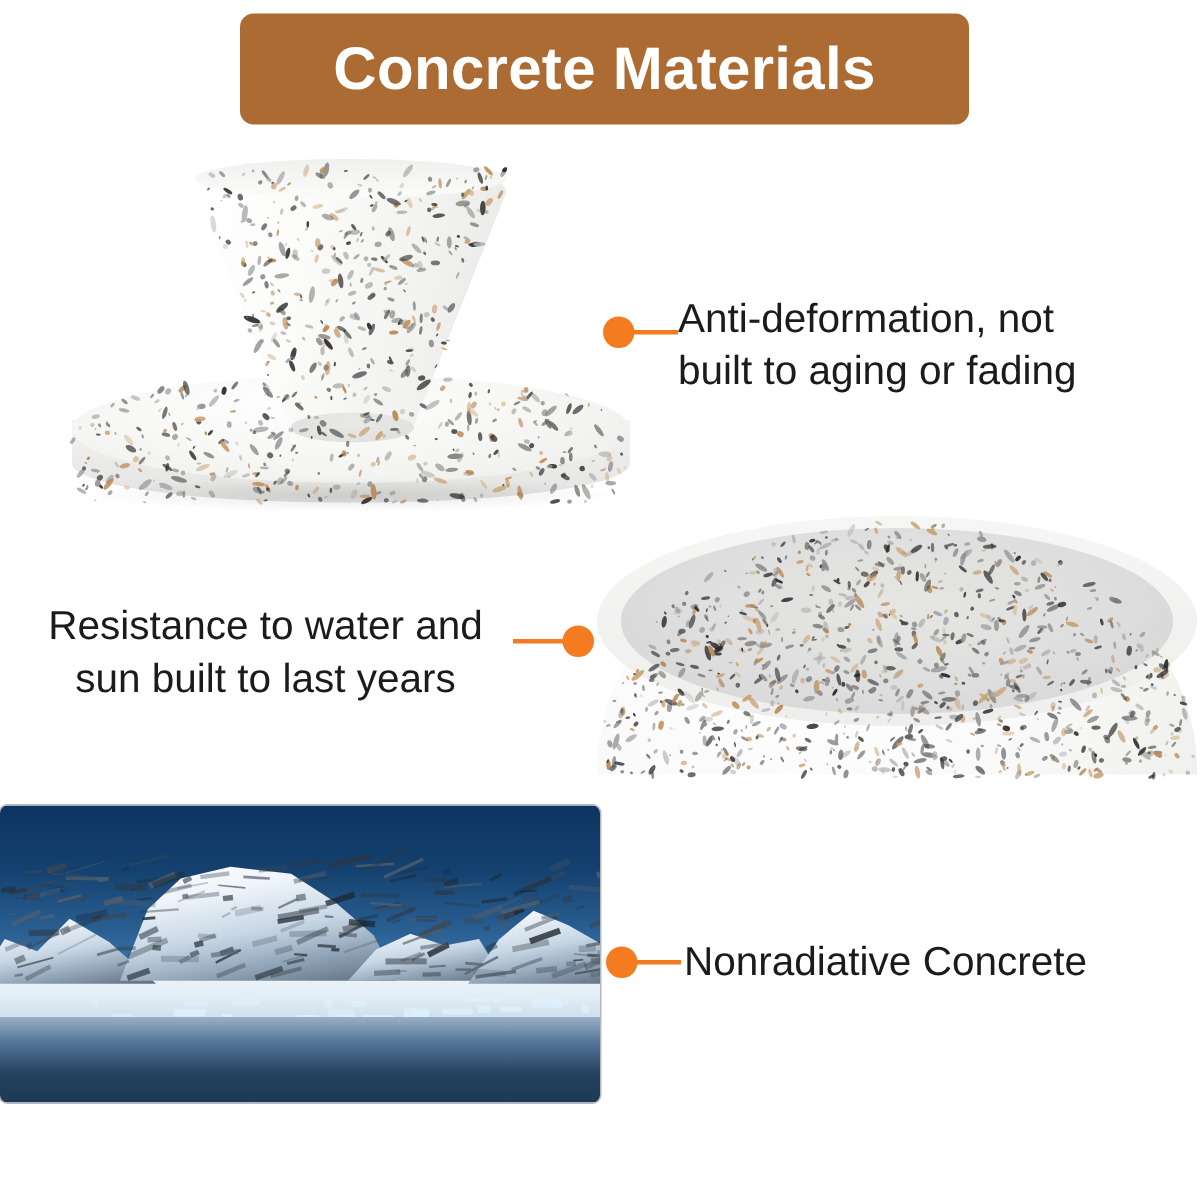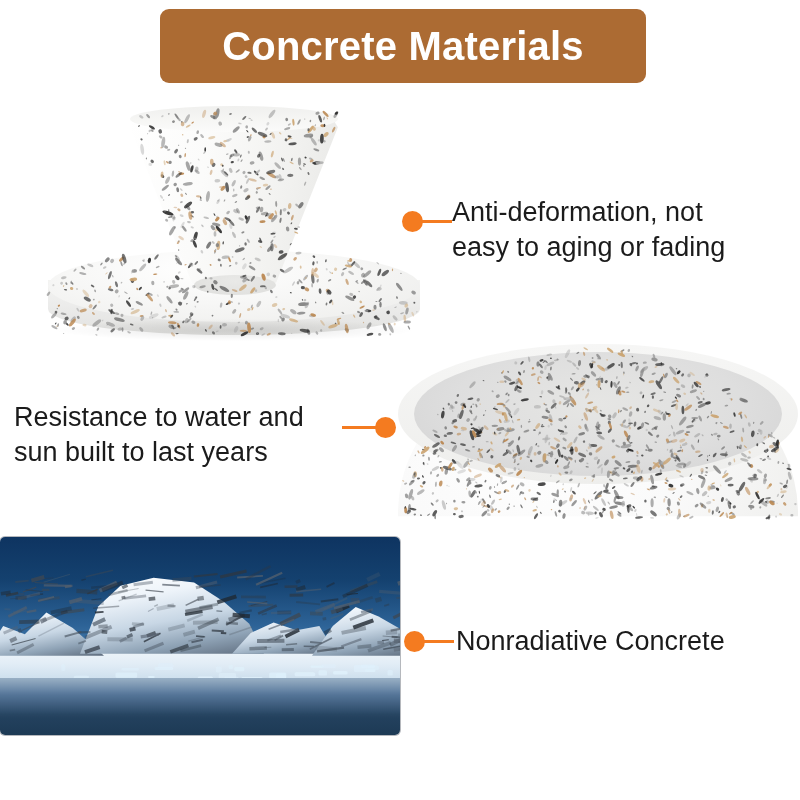--- a/index.html
+++ b/index.html
@@ -210,21 +210,21 @@
     height: 3px;
     background: #F47B20;
   }
   .callout-text {
     position: absolute;
     color: #1b1b1b;
     font-size: 27px;
     line-height: 1.28;
     white-space: pre-line;
   }
-  .callout-text.right-aligned { text-align: left; }
+  .callout-text.right-aligned { text-align: center; }
 
   
   #callout-1-dot  { left: 402px; top: 211px; }
   #callout-1-line { left: 420px; top: 220px; width: 32px; }
   #callout-1-text { left: 452px; top: 195px; width: 330px; }
 
   #callout-2-dot  { left: 375px; top: 417px; }
   #callout-2-line { left: 342px; top: 426px; width: 36px; }
   #callout-2-text { left: 14px;  top: 400px; width: 326px; }
 
@@ -2171,21 +2171,21 @@
         <rect x="387.6" y="133.1" width="5.2" height="5.5" rx="1.5" fill="#dff0fb" opacity="0.71"></rect>
         <rect x="360.8" y="127.6" width="14.2" height="3.4" rx="1.5" fill="#dff0fb" opacity="0.85"></rect>
       </svg>
     <div class="water"></div>
     <div class="reflection"></div>
   </div>
 
   <div class="callout-dot" id="callout-1-dot"></div>
   <div class="callout-line" id="callout-1-line"></div>
   <div class="callout-text" id="callout-1-text">Anti-deformation, not
-easy to aging or fading</div>
+built to aging or fading</div>
 
   <div class="callout-dot" id="callout-2-dot"></div>
   <div class="callout-line" id="callout-2-line"></div>
   <div class="callout-text right-aligned" id="callout-2-text">Resistance to water and
 sun built to last years</div>
 
   <div class="callout-dot" id="callout-3-dot"></div>
   <div class="callout-line" id="callout-3-line"></div>
   <div class="callout-text" id="callout-3-text">Nonradiative Concrete</div>
 

